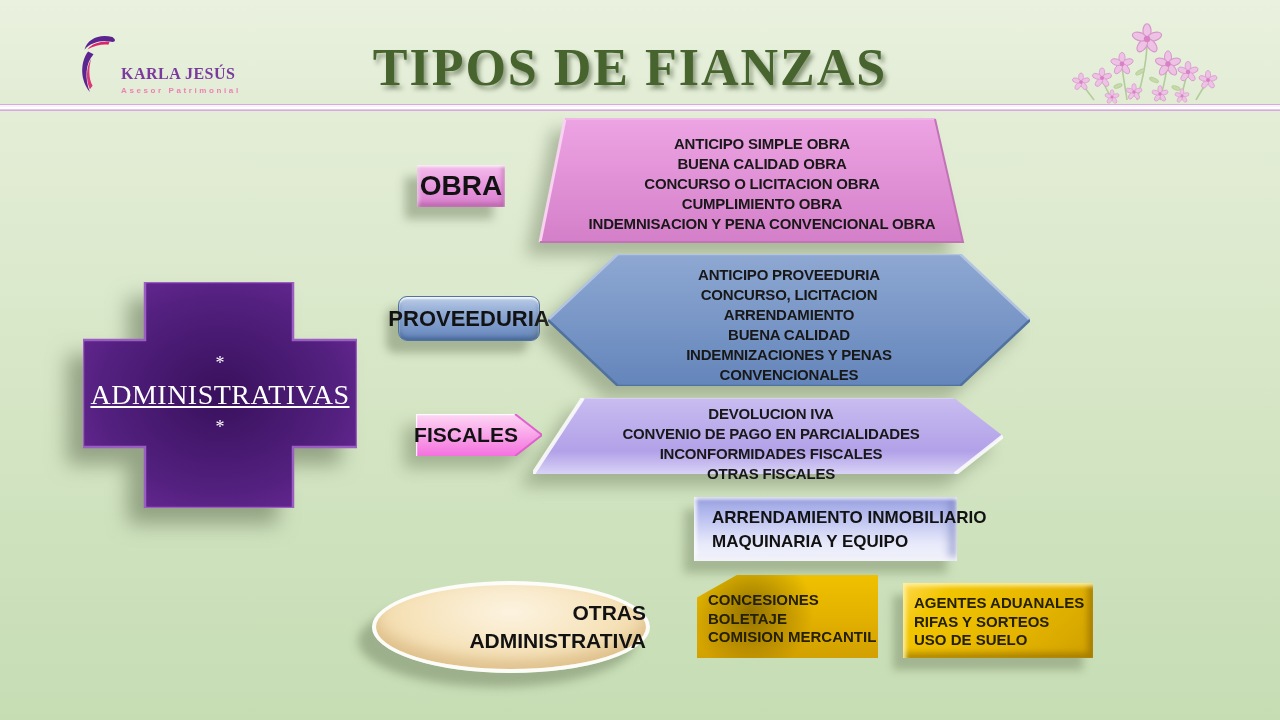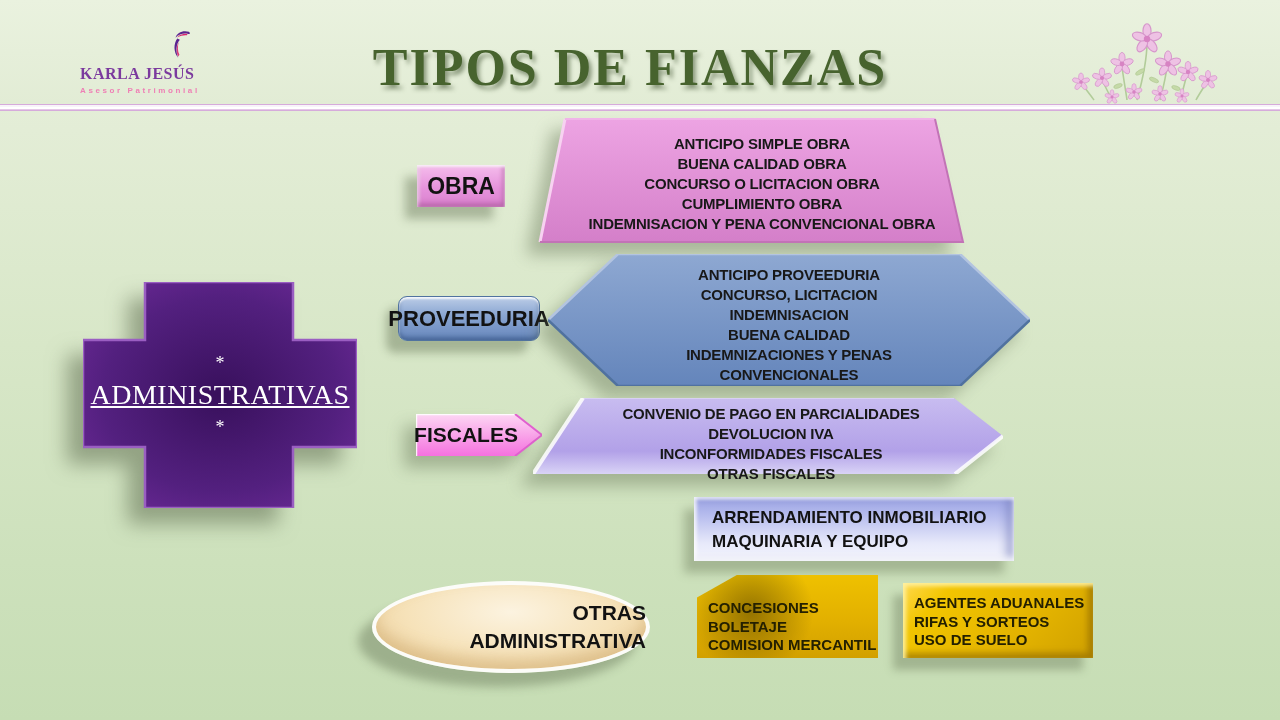--- a/index.html
+++ b/index.html
@@ -4,73 +4,73 @@
 <style>
   html,body{margin:0;padding:0;background:#fff;}
   .slide{position:relative;width:1280px;height:720px;overflow:hidden;
     font-family:"Liberation Sans",sans-serif;
     background:linear-gradient(180deg,#e9f1de 0%,#e3edd6 18%,#d8e7c8 48%,#cde1bc 78%,#c6ddb4 100%);}
   .abs{position:absolute;}
   
   .hdr-bg{left:0;top:0;width:1280px;height:104px;background:linear-gradient(180deg,#eaf2df,#e2ecd5);}
   .hdr-divider{left:0;top:103px;width:1280px;height:10px;
     background:linear-gradient(180deg,rgba(0,0,0,0) 0 1px,#d6abdb 1px 2px,#f8f4f9 2px 4px,#ffffff 4px 6px,#e5c7e8 6px 7px,#d6abdb 7px 8px,rgba(0,0,0,0) 8px);}
-  .logo{left:80px;top:30px;height:68px;display:flex;align-items:flex-end;gap:5px;flex-direction:column;}
+  .logo{left:80px;top:30px;height:68px;display:flex;align-items:flex-end;gap:5px;}
   .logo-text{display:flex;flex-direction:column;justify-content:flex-end;padding-bottom:3px;}
   .brand-name{font-family:"Liberation Serif",serif;font-size:16px;letter-spacing:.5px;color:#7b3a9e;font-weight:600;}
   .brand-tagline{font-size:8px;letter-spacing:2.6px;color:#ef7fb5;margin-top:3px;font-weight:700;}
   .title{left:330px;top:38px;width:600px;text-align:center;font-family:"Liberation Serif",serif;
     font-weight:700;font-size:52px;letter-spacing:2px;color:#47632e;text-shadow:3px 4px 4px rgba(125,140,110,.85);}
   .flowers{left:1052px;top:12px;}
   
   .shape-svg{position:absolute;left:0;top:0;width:100%;height:100%;filter:drop-shadow(-12px 12px 8px rgba(104,120,88,.45));}
   .items{font-weight:600;font-size:15px;line-height:20px;color:#181818;letter-spacing:-.2px;text-align:center;}
   .ln{white-space:nowrap;}
   
   .cross-wrap{left:83px;top:282px;width:274px;height:226px;}
   .cross-text{position:absolute;inset:0;display:flex;flex-direction:column;align-items:center;justify-content:center;color:#fff;font-family:"Liberation Serif",serif;}
   .cross-mark{font-size:18px;line-height:14px;}
   .cross-label{font-size:28px;letter-spacing:.5px;margin:9px 0;white-space:nowrap;text-decoration:underline;}
   
   .obra-label{left:417px;top:165px;width:88px;height:42px;
     background:linear-gradient(180deg,#f5bdec 0%,#e693dc 55%,#d981ce 100%);
     box-shadow:inset 0 2px 3px rgba(255,255,255,.8),inset 0 -4px 5px rgba(168,84,152,.55),inset 3px 0 3px rgba(255,255,255,.45),inset -3px 0 4px rgba(168,84,152,.4),-12px 12px 9px rgba(104,120,88,.45);
-    display:flex;align-items:center;justify-content:center;font-size:23px;font-weight:600;color:#121212;}
+    display:flex;align-items:center;justify-content:center;font-size:28px;font-weight:600;color:#121212;}
   .prov-label{left:398px;top:296px;width:140px;height:43px;border-radius:9px;border:1px solid #51739f;
     background:linear-gradient(180deg,#bccde7 0%,#8aa6d2 42%,#6787bd 100%);
     box-shadow:inset 0 2px 2px rgba(255,255,255,.85),inset 0 -3px 4px rgba(43,74,118,.5),-12px 12px 9px rgba(104,120,88,.45);
     display:flex;align-items:center;justify-content:center;font-size:22px;font-weight:600;color:#121212;}
   .fisc-label{left:416px;top:414px;width:126px;height:42px;}
   .fisc-label-text{position:absolute;left:0;top:0;right:26px;bottom:0;display:flex;align-items:center;justify-content:center;font-size:21px;font-weight:600;color:#121212;}
   .arr-label{left:402px;top:500px;width:266px;height:68px;}
   .arr-label-text{position:absolute;left:4px;top:17px;width:186px;height:36px;display:flex;align-items:center;justify-content:center;font-size:20px;font-weight:600;letter-spacing:-.3px;color:#121212;}
   
   .obra-items{left:537px;top:117px;width:430px;height:127px;}
   .obra-items .items{position:absolute;left:35px;top:17px;width:380px;}
   .prov-items{left:548px;top:254px;width:482px;height:132px;}
   .prov-items .items{position:absolute;left:60px;top:11px;width:362px;}
   .fisc-items{left:533px;top:398px;width:470px;height:76px;}
   .fisc-items .items{position:absolute;left:58px;top:6px;width:360px;}
-  .arr-box{left:694px;top:497px;width:320px;height:64px;
+  .arr-box{left:694px;top:497px;width:263px;height:64px;
     background:linear-gradient(180deg,#99a1e2 0%,#b6bcee 28%,#e7e9fa 72%,#f4f5fd 100%);
     box-shadow:inset 0 3px 3px rgba(255,255,255,.6),inset 0 -4px 6px rgba(255,255,255,.8),inset -8px 0 8px rgba(108,116,182,.5),inset 3px 0 3px rgba(255,255,255,.5),-10px 12px 9px rgba(104,120,88,.4);
     padding:9px 0 0 18px;box-sizing:border-box;}
   .arr-box .ln{font-weight:600;font-size:17px;line-height:24px;color:#121212;text-align:left;}
   .otras-ellipse{left:372px;top:581px;width:278px;height:92px;border-radius:50%;
     background:radial-gradient(ellipse at 50% 32%,#fcf3e0 0%,#f6e2b9 55%,#ebcc96 100%);
     border:4px solid #fcfcf9;box-sizing:border-box;
     box-shadow:-14px 14px 10px rgba(104,120,88,.45),inset 0 -10px 14px rgba(190,150,85,.35);
     display:flex;flex-direction:column;align-items:flex-end;justify-content:center;
     font-size:21px;font-weight:600;line-height:28px;color:#121212;}
   .gold-ln{font-weight:600;font-size:15px;line-height:18.5px;color:#242000;text-align:left;white-space:nowrap;}
   .gold1{left:697px;top:575px;width:181px;height:83px;
     clip-path:polygon(0 27%,22% 0,100% 0,100% 100%,0 100%);
     background:radial-gradient(circle at 30% 44%,rgba(70,52,0,.5) 0%,rgba(70,52,0,0) 46%),linear-gradient(180deg,#efc100 0%,#e2b000 55%,#d2a000 100%);
     filter:drop-shadow(-10px 12px 8px rgba(104,120,88,.45));
-    padding:24px 0 0 11px;box-sizing:border-box;}
+    padding:16px 0 0 11px;box-sizing:border-box;}
   .gold2{left:903px;top:583px;width:190px;height:75px;
     background:linear-gradient(135deg,#ffd94d 0%,#f2c500 20%,#e4b400 62%,#cfa000 100%);
     box-shadow:inset 3px 3px 4px rgba(255,241,163,.95),inset -5px -5px 6px rgba(148,110,0,.7),-10px 12px 8px rgba(104,120,88,.4);
     padding:11px 0 0 11px;box-sizing:border-box;}
 </style>
 </head>
 <body>
 
 <div class="slide">
 
@@ -188,21 +188,21 @@
           <stop offset="100%" stop-color="#6485bb"></stop>
         </linearGradient>
       </defs>
       <polygon points="0,66 70,0 412,0 482,66 412,132 70,132" fill="url(#gProv)"></polygon>
       <polyline points="0,66 70,0 412,0 482,66" stroke="#b3c4e0" stroke-width="2.5" fill="none"></polyline>
       <polyline points="482,66 412,132 70,132 0,66" stroke="#50729f" stroke-width="2.5" fill="none"></polyline>
     </svg>
     <div class="items">
       <div class="ln">ANTICIPO PROVEEDURIA</div>
       <div class="ln">CONCURSO, LICITACION</div>
-      <div class="ln">INDEMNISACION</div>
+      <div class="ln">ARRENDAMIENTO</div>
       <div class="ln">BUENA CALIDAD</div>
       <div class="ln">INDEMNIZACIONES Y PENAS</div>
       <div class="ln">CONVENCIONALES</div>
     </div>
   </div>
 
   <div class="abs fisc-label">
     <svg class="shape-svg" viewBox="0 0 126 42">
       <defs>
         <linearGradient id="gFisc" x1="0" y1="0" x2="0" y2="1">
@@ -224,22 +224,22 @@
           <stop offset="70%" stop-color="#b2a1e8"></stop>
           <stop offset="100%" stop-color="#d9d3f6"></stop>
         </linearGradient>
       </defs>
       <polygon points="50,0 421,0 470,38 422,76 0,76" fill="url(#gChev)"></polygon>
       <path d="M0,76 L50,0" stroke="#ffffff" stroke-width="4" opacity=".85"></path>
       <path d="M422,76 L470,38" stroke="#ffffff" stroke-width="4" opacity=".85"></path>
       <path d="M50,0 L421,0" stroke="#ffffff" stroke-width="1.5" opacity=".4"></path>
     </svg>
     <div class="items">
+      <div class="ln">DEVOLUCION IVA</div>
       <div class="ln">CONVENIO DE PAGO EN PARCIALIDADES</div>
-      <div class="ln">DEVOLUCION IVA</div>
       <div class="ln">INCONFORMIDADES FISCALES</div>
       <div class="ln">OTRAS FISCALES</div>
     </div>
   </div>
 
   <div class="abs arr-box">
     <div class="ln">ARRENDAMIENTO INMOBILIARIO</div>
     <div class="ln">MAQUINARIA Y EQUIPO</div>
   </div>
 

